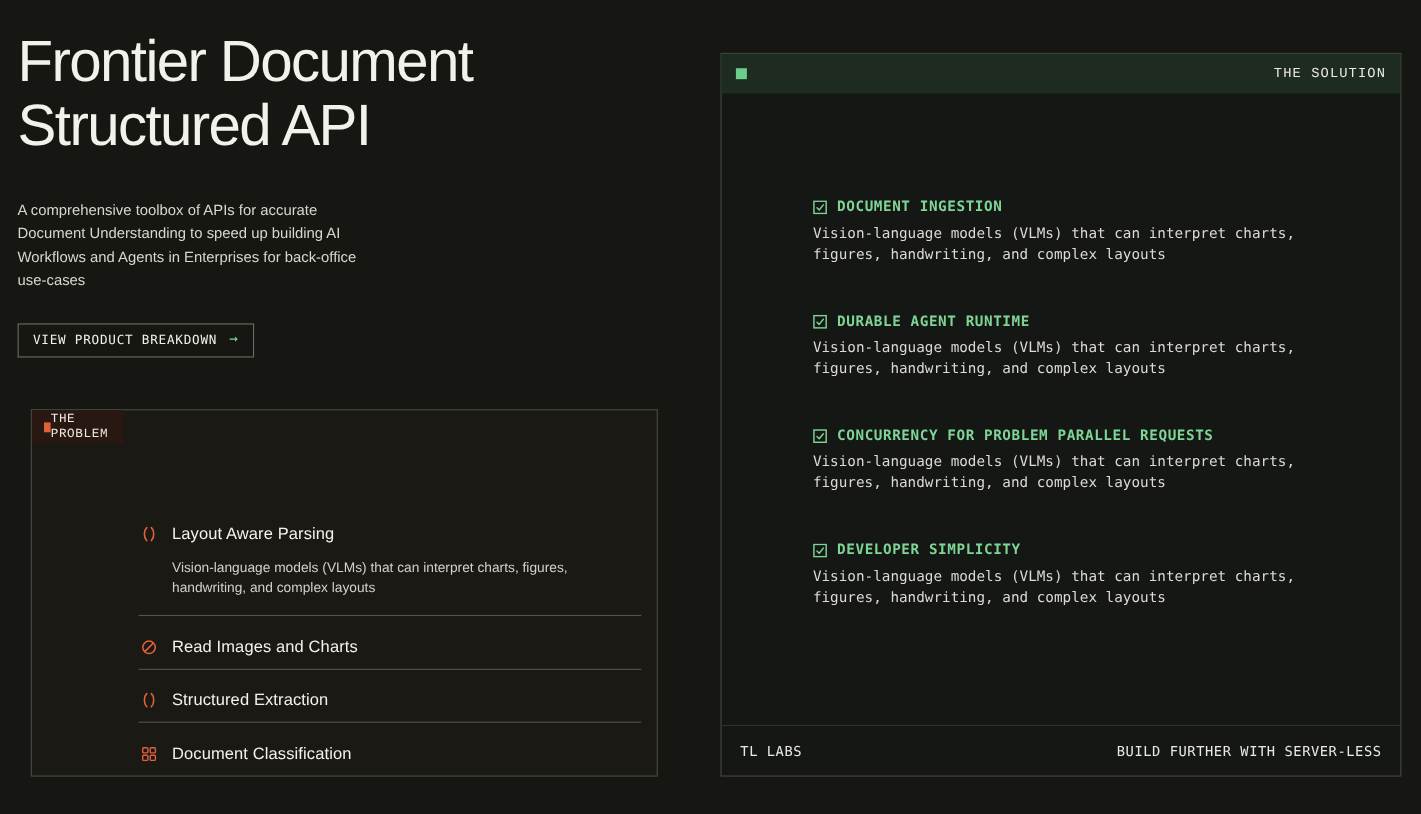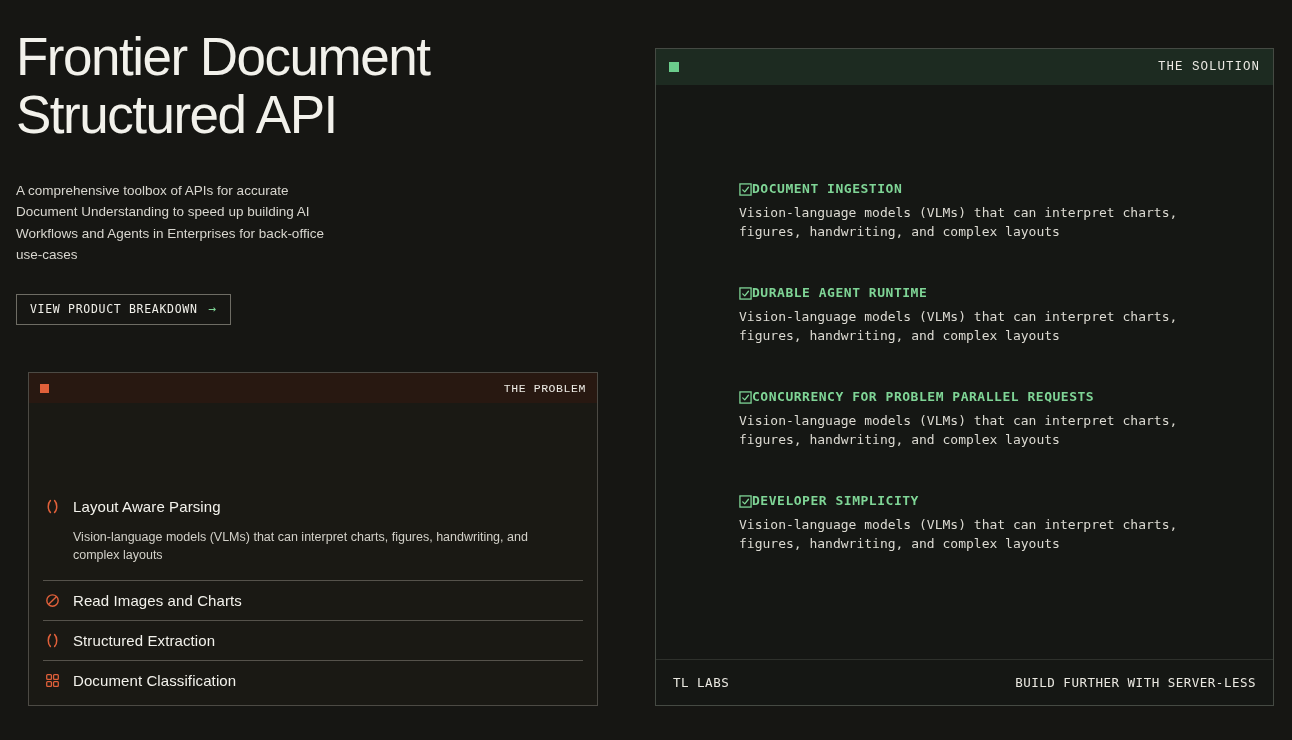--- a/index.html
+++ b/index.html
@@ -52,39 +52,39 @@
     letter-spacing:0.06em;
     cursor:pointer;
   }
   .cta .arrow{color:var(--accent-green);font-size:13px;line-height:1;}
 
   
   .problem-panel{
     position:absolute;left:28px;top:372px;width:570px;height:334px;
     border:1px solid var(--panel-border);
     background:#1a1914;
-    display:flex;flex-direction:column;
+    display:flex;flex-direction:row;
   }
   .panel-header{
     display:flex;align-items:center;justify-content:space-between;
     padding:0 11px;
   }
   .problem-panel .panel-header{
     height:30px;flex:0 0 30px;
     background:var(--problem-header-bg);
   }
   .header-label{
     font-family:Liberation Mono, monospace;
     font-size:11.5px;letter-spacing:0.05em;color:#eceae4;
   }
   .sq{display:inline-block;}
   .sq-orange{width:9px;height:9px;background:var(--accent-orange);}
   .sq-green{width:10px;height:10px;background:#6bcd8c;}
 
-  .problem-body{flex:1;padding:0 14px;display:flex;flex-direction:column;}
+  .problem-body{flex:1;padding:0 14px;display:flex;flex-direction:column;justify-content:space-between;}
   .problem-spacer{height:84px;}
   .p-item{border-bottom:1px solid var(--divider);}
   .p-item:last-child{border-bottom:none;}
   .p-item-row{
     display:flex;align-items:center;gap:13px;
     padding:11px 2px;cursor:pointer;
   }
   .p-icon{width:15px;height:15px;display:inline-flex;align-items:center;justify-content:center;color:var(--accent-orange);}
   .p-icon svg{display:block;}
   .p-item-label{
@@ -101,21 +101,21 @@
     position:absolute;left:655px;top:48px;width:619px;height:658px;
     border:1px solid #454a43;
     background:#151714;
   }
   .solution-panel .panel-header{
     height:36px;background:var(--solution-header-bg);padding:0 13px;
   }
   .solution-panel .header-label{font-size:12.5px;letter-spacing:0.08em;}
   .solution-body{padding:96px 0 0 83px;}
   .s-item{margin-bottom:44px;}
-  .s-item-row{display:flex;align-items:flex-end;}
+  .s-item-row{display:flex;align-items:center;gap:9px;}
   .checkbox-icon{width:13px;height:13px;display:inline-flex;color:var(--accent-green);}
   .checkbox-icon svg{display:block;}
   .s-item-label{
     font-family:"DejaVu Sans Mono", monospace;
     font-size:13px;font-weight:700;letter-spacing:0.04em;
     color:var(--accent-green);
   }
   .s-item-desc{
     margin-top:7px;max-width:470px;
     font-family:"DejaVu Sans Mono", monospace;

